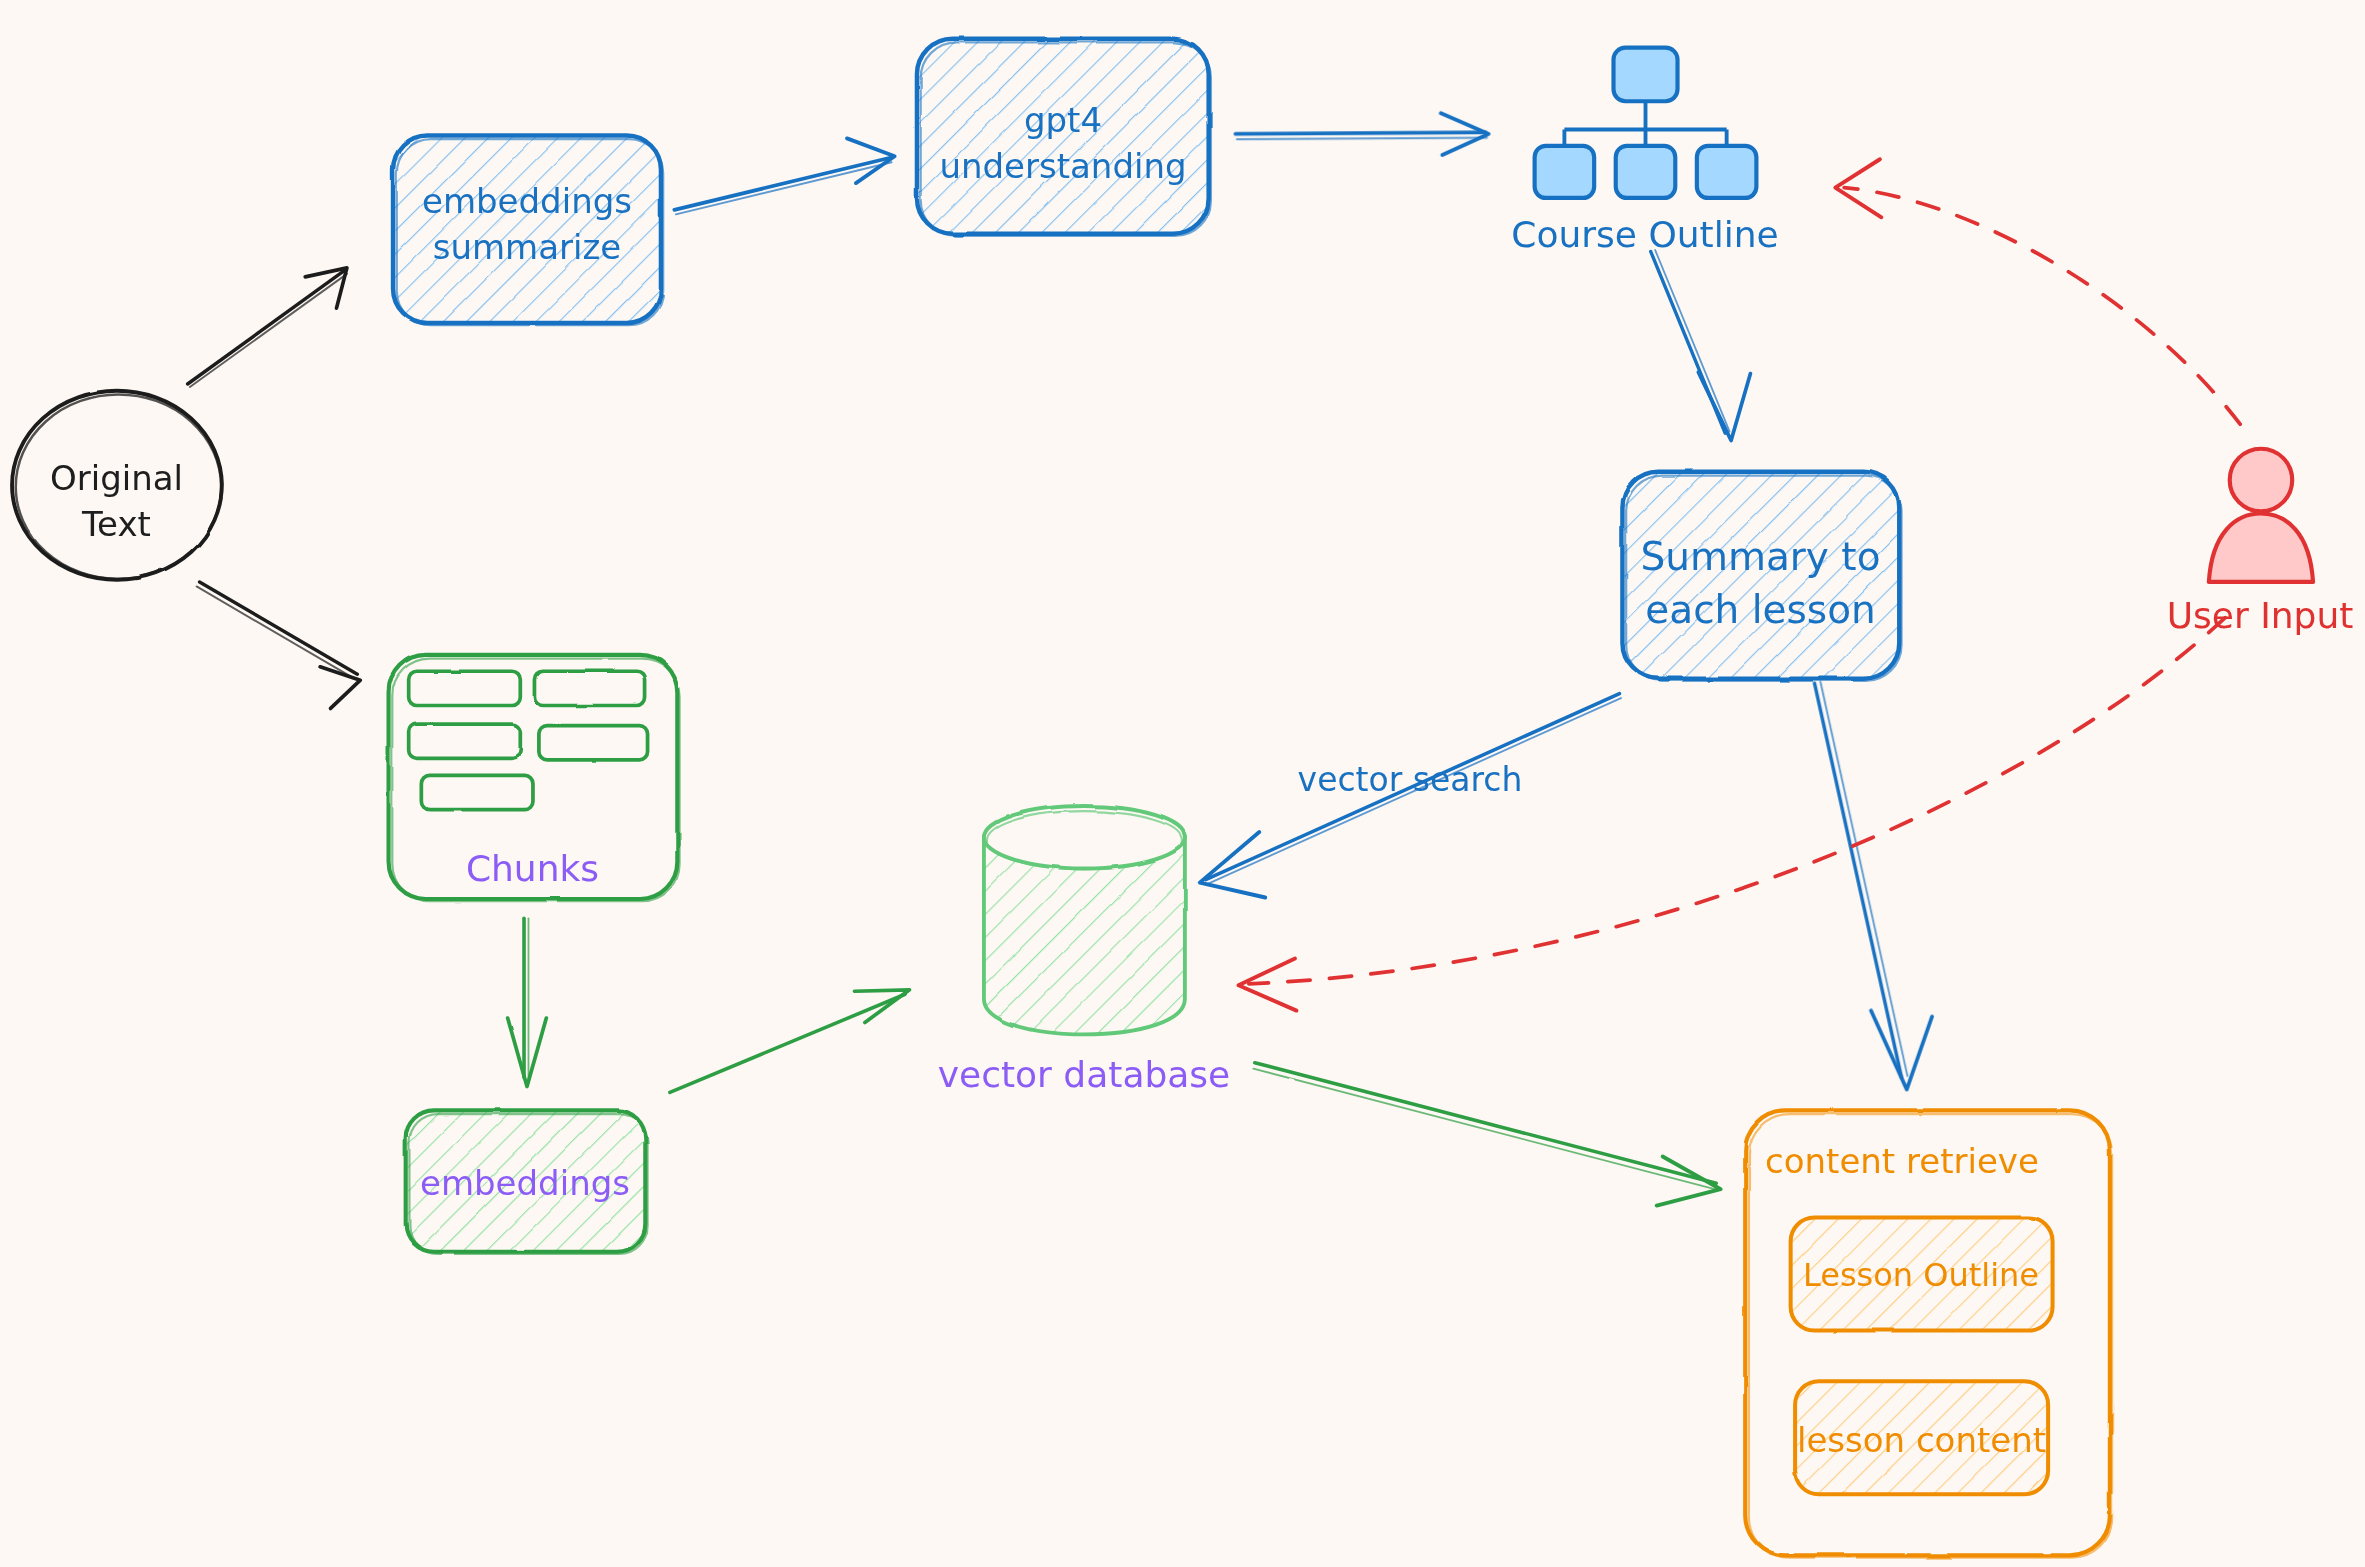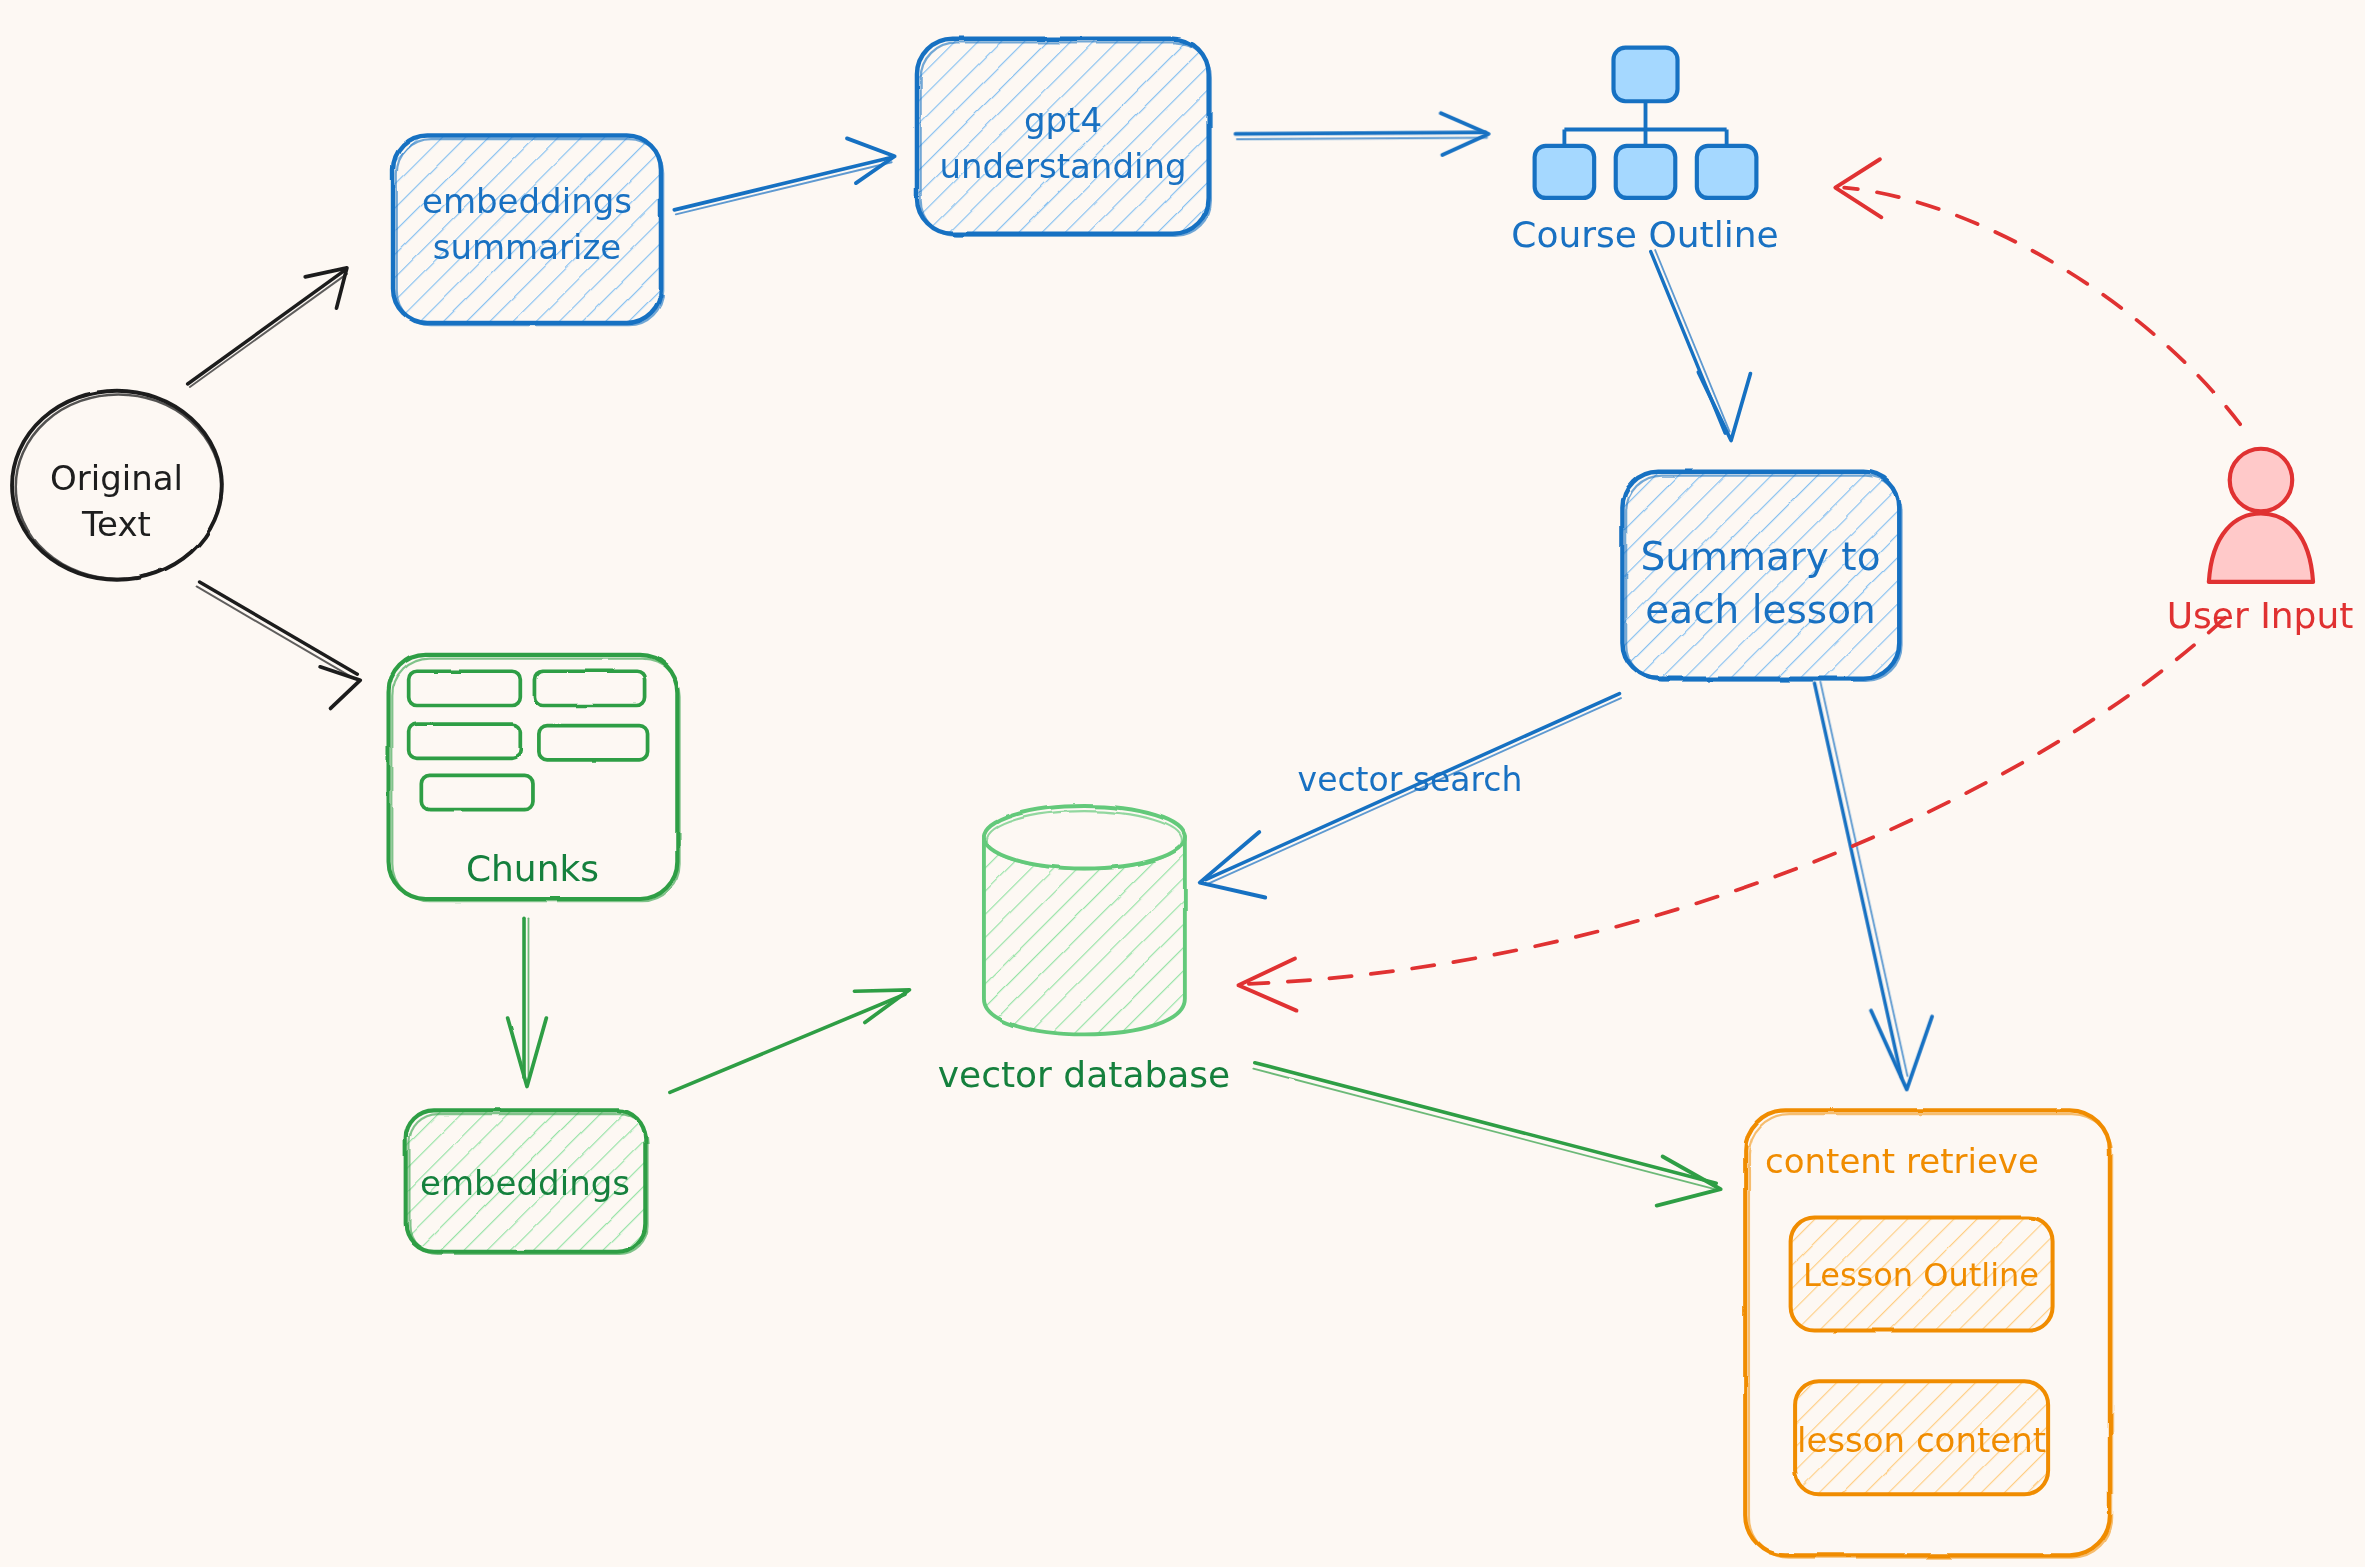--- a/index.html
+++ b/index.html
@@ -15,21 +15,21 @@
   .node-label{
     position:absolute;
     font-family:"DejaVu Sans", sans-serif;
     text-align:center;
     line-height:1.35;
     white-space:pre-line;
     pointer-events:none;
     -webkit-font-smoothing:antialiased;
   }
   .blue-txt{color:#1971c2;}
-  .green-txt{color:#15803d;}
+  .green-txt{color:#8b5cf6;}
   .orange-txt{color:#f08c00;}
   .red-txt{color:#e03131;}
   .black-txt{color:#1e1e1e;}
 </style>
 </head>
 <body>
 
 <div id="stage">
 
   <svg class="layer" viewBox="0 0 3179 2107">

